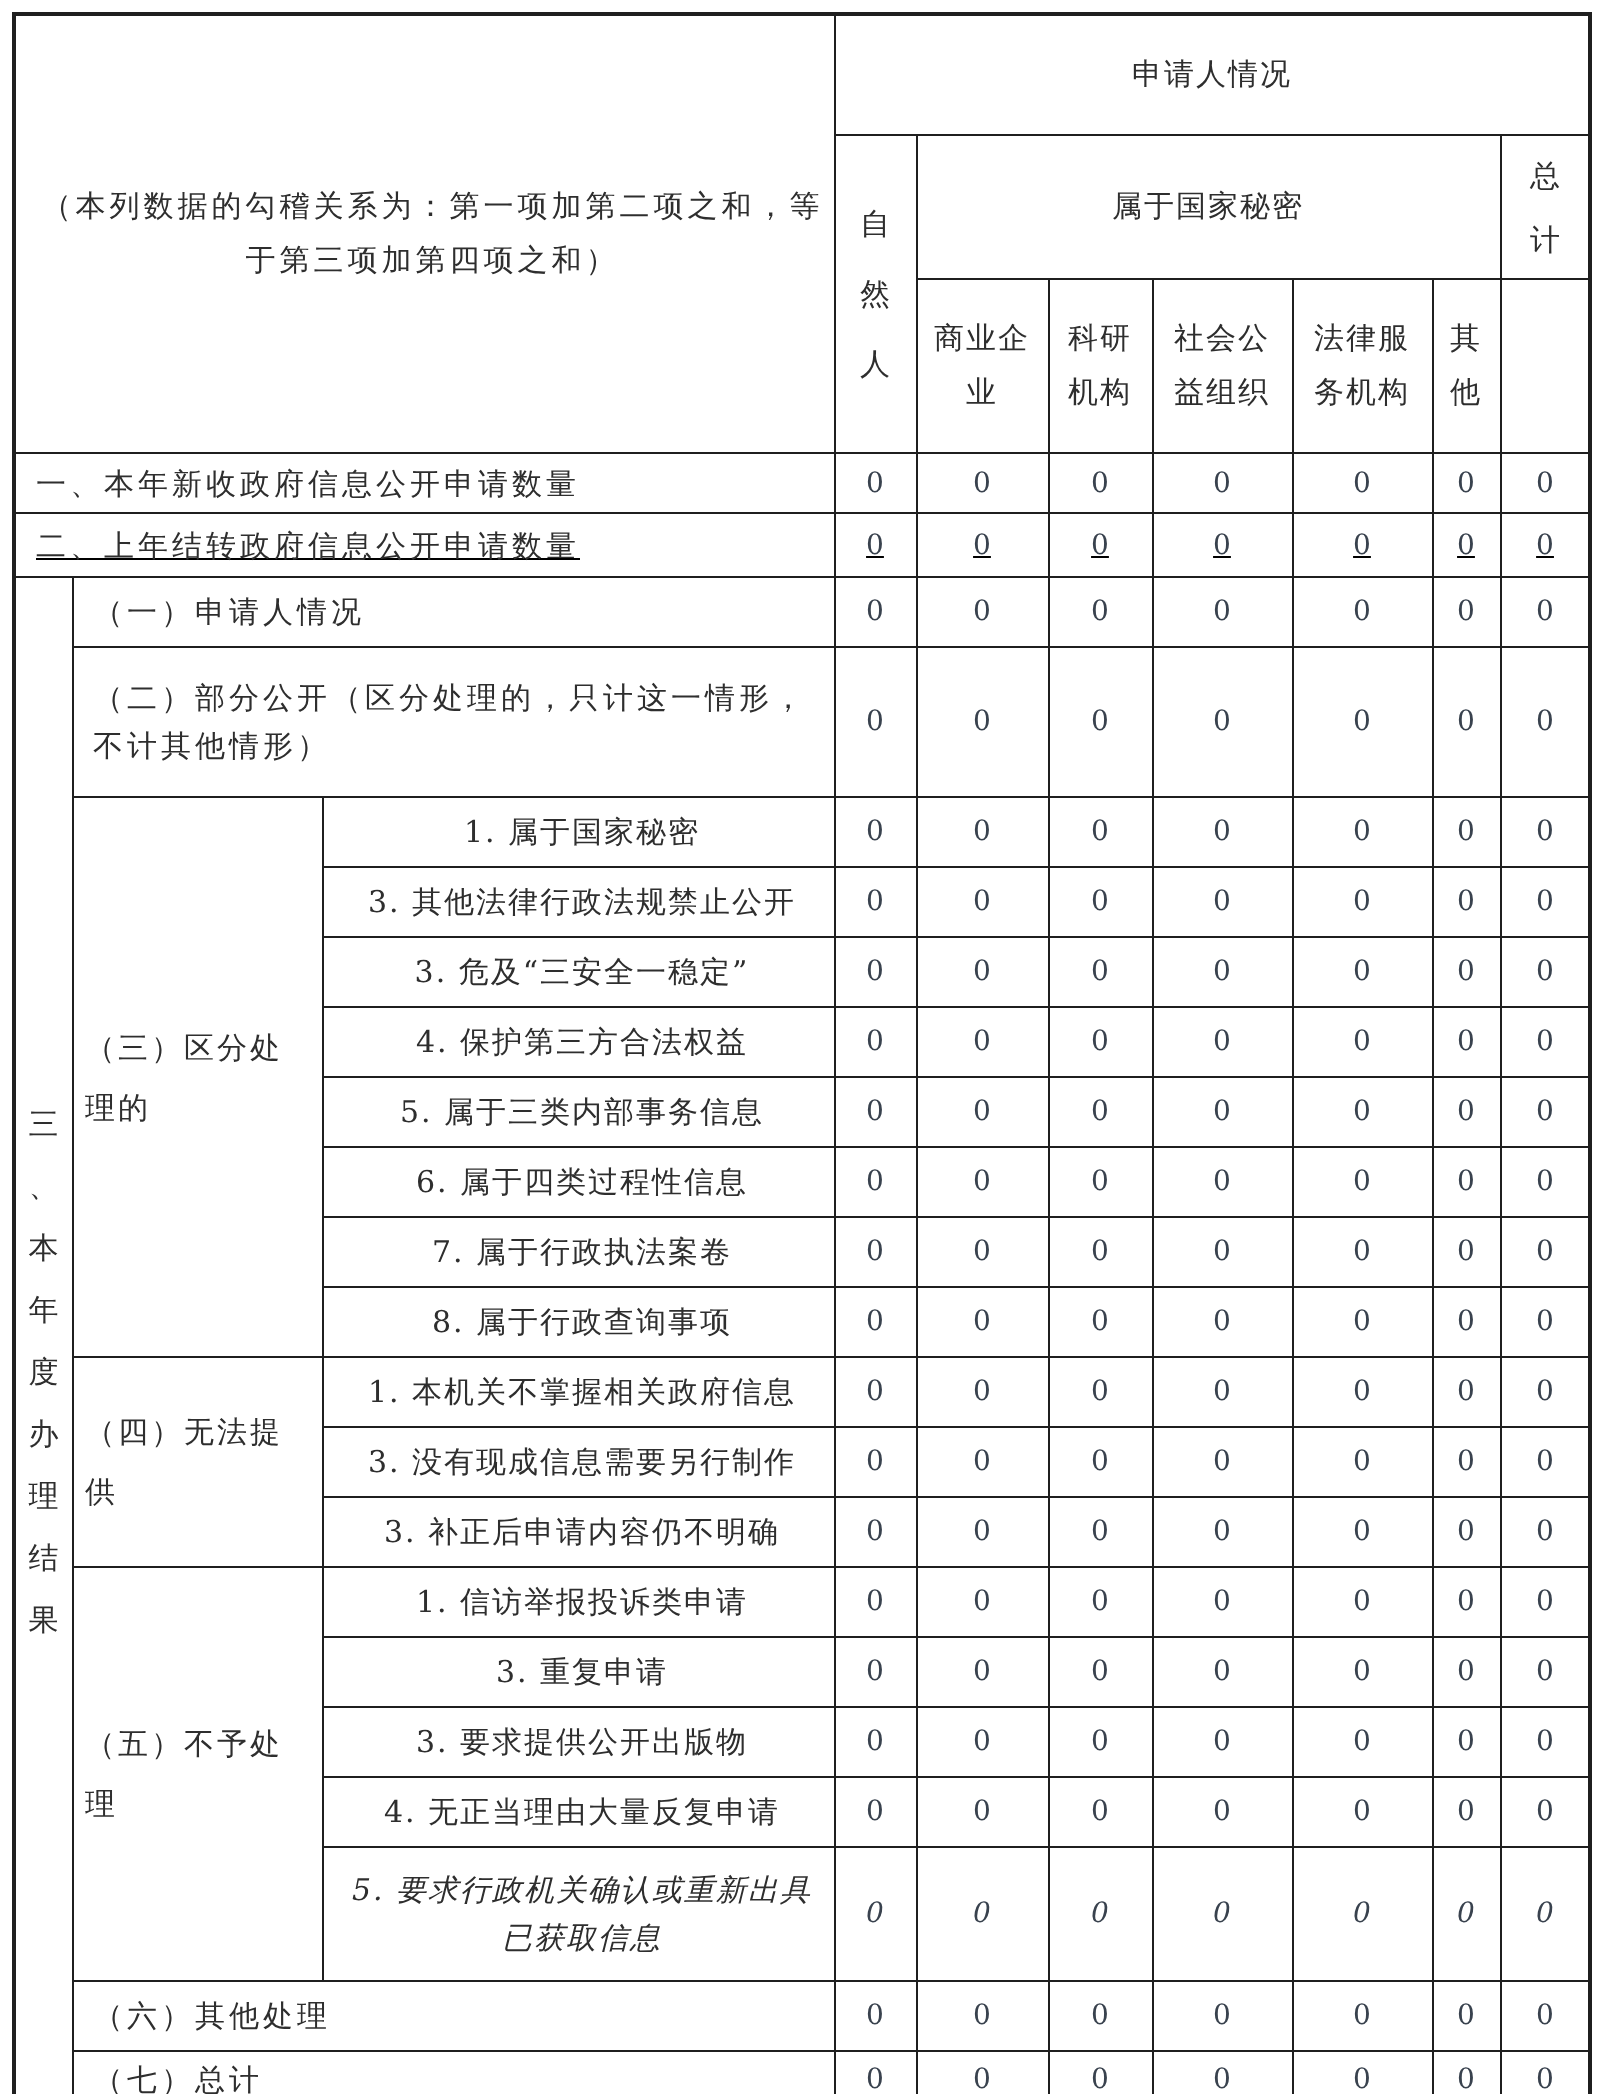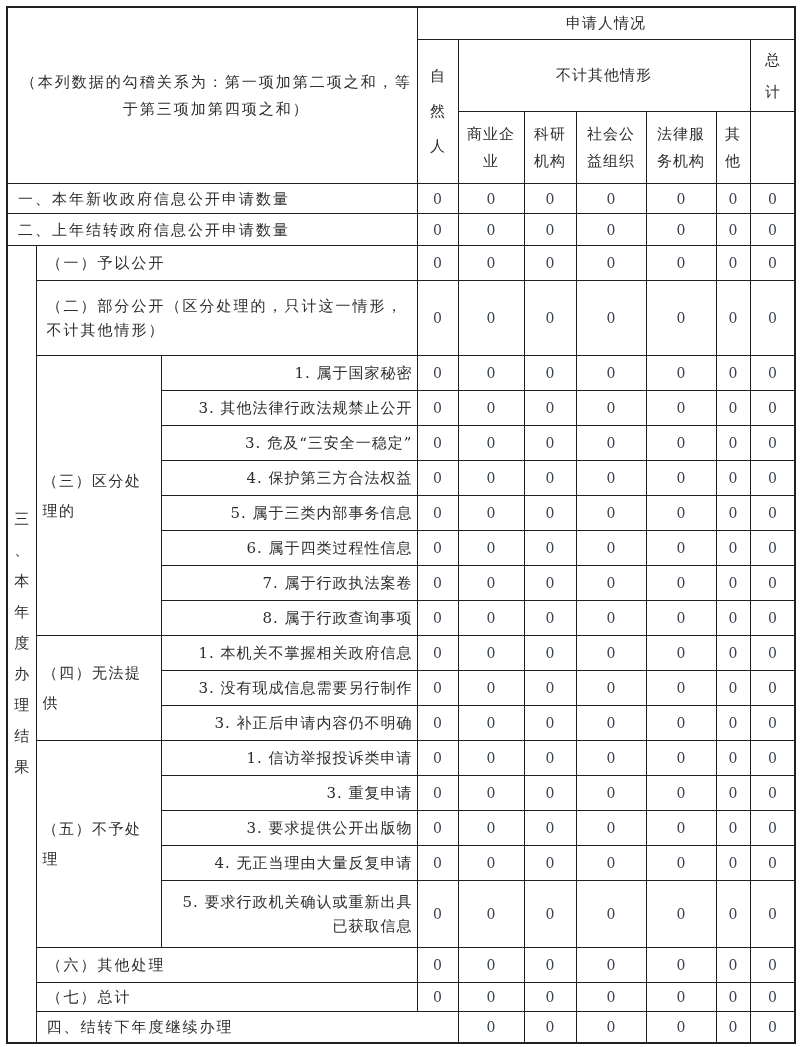--- a/index.html
+++ b/index.html
@@ -33,49 +33,49 @@
     text-align: center;
     padding: 0 4px 0 12px;
     line-height: 27px;
     letter-spacing: 2px;
     word-break: break-all;
   }
   .hcell {
     text-align: center;
     word-break: break-all;
     line-height: 27px;
-    padding: 2px 6px;
+    padding: 16px 6px;
     letter-spacing: 1px;
   }
   
   .vert { text-align: center; padding: 0; letter-spacing: 0; }
   .vert div { display: block; }
   .v35 div { line-height: 35px; }
   .v32 div { line-height: 32px; }
   .v31 div { line-height: 31px; }
   
   tbody tr { height: 35px; }
   tbody tr:nth-child(1)  { height: 30px; }
-  tbody tr:nth-child(2)  { height: 32px; }
+  tbody tr:nth-child(2)  { height: 32px; text-decoration: underline; }
   tbody tr:nth-child(4)  { height: 75px; padding-left: 19px; }
-  tbody tr:nth-child(20) { height: 67px; }
+  tbody tr:nth-child(20) { height: 67px; font-style: italic; }
   tbody tr:nth-child(22) { height: 23px; }
   tbody tr:nth-child(23) { height: 31px; }
   .label { word-break: break-all; }
   .full-label, .sub-label {
     padding: 2px 4px 2px 10px;
     line-height: 24px;
     letter-spacing: 2px;
     text-align: left;
   }
   .item-label {
     padding: 2px 4px 2px 8px;
     line-height: 24px;
     letter-spacing: 1px;
-    text-align: right;
+    text-align: center;
   }
   .subgroup-label {
     padding: 2px 4px 2px 6px;
     line-height: 30px;
     letter-spacing: 1.5px;
     text-align: left;
   }
   .value {
     text-align: center;
     font-size: 14px;
@@ -103,21 +103,21 @@
     <tr>
       <td class="corner" colspan="3" rowspan="3">（本列数据的勾稽关系为：第一项加第二项之和，等于第三项加第四项之和）</td>
       <td class="hcell" colspan="7">申请人情况</td>
     </tr>
     <tr>
       <td class="hcell vert v35" rowspan="2">
           <div>自</div>
           <div>然</div>
           <div>人</div>
         </td>
-      <td class="hcell" colspan="5">不计其他情形</td>
+      <td class="hcell" colspan="5">属于国家秘密</td>
       <td class="hcell vert v32">
           <div>总</div>
           <div>计</div>
         </td>
     </tr>
     <tr>
       <td class="hcell">商业企业</td>
       <td class="hcell">科研机构</td>
       <td class="hcell">社会公益组织</td>
       <td class="hcell">法律服务机构</td>
@@ -151,21 +151,21 @@
           <div>三</div>
           <div>、</div>
           <div>本</div>
           <div>年</div>
           <div>度</div>
           <div>办</div>
           <div>理</div>
           <div>结</div>
           <div>果</div>
         </td>
-        <td class="label sub-label" colspan="2">（一）予以公开</td>
+        <td class="label sub-label" colspan="2">（一）申请人情况</td>
         <td class="value">0</td>
         <td class="value">0</td>
         <td class="value">0</td>
         <td class="value">0</td>
         <td class="value">0</td>
         <td class="value">0</td>
         <td class="value">0</td>
       </tr>
       <tr>
         <td class="label sub-label" colspan="2">（二）部分公开（区分处理的，只计这一情形，不计其他情形）</td>

